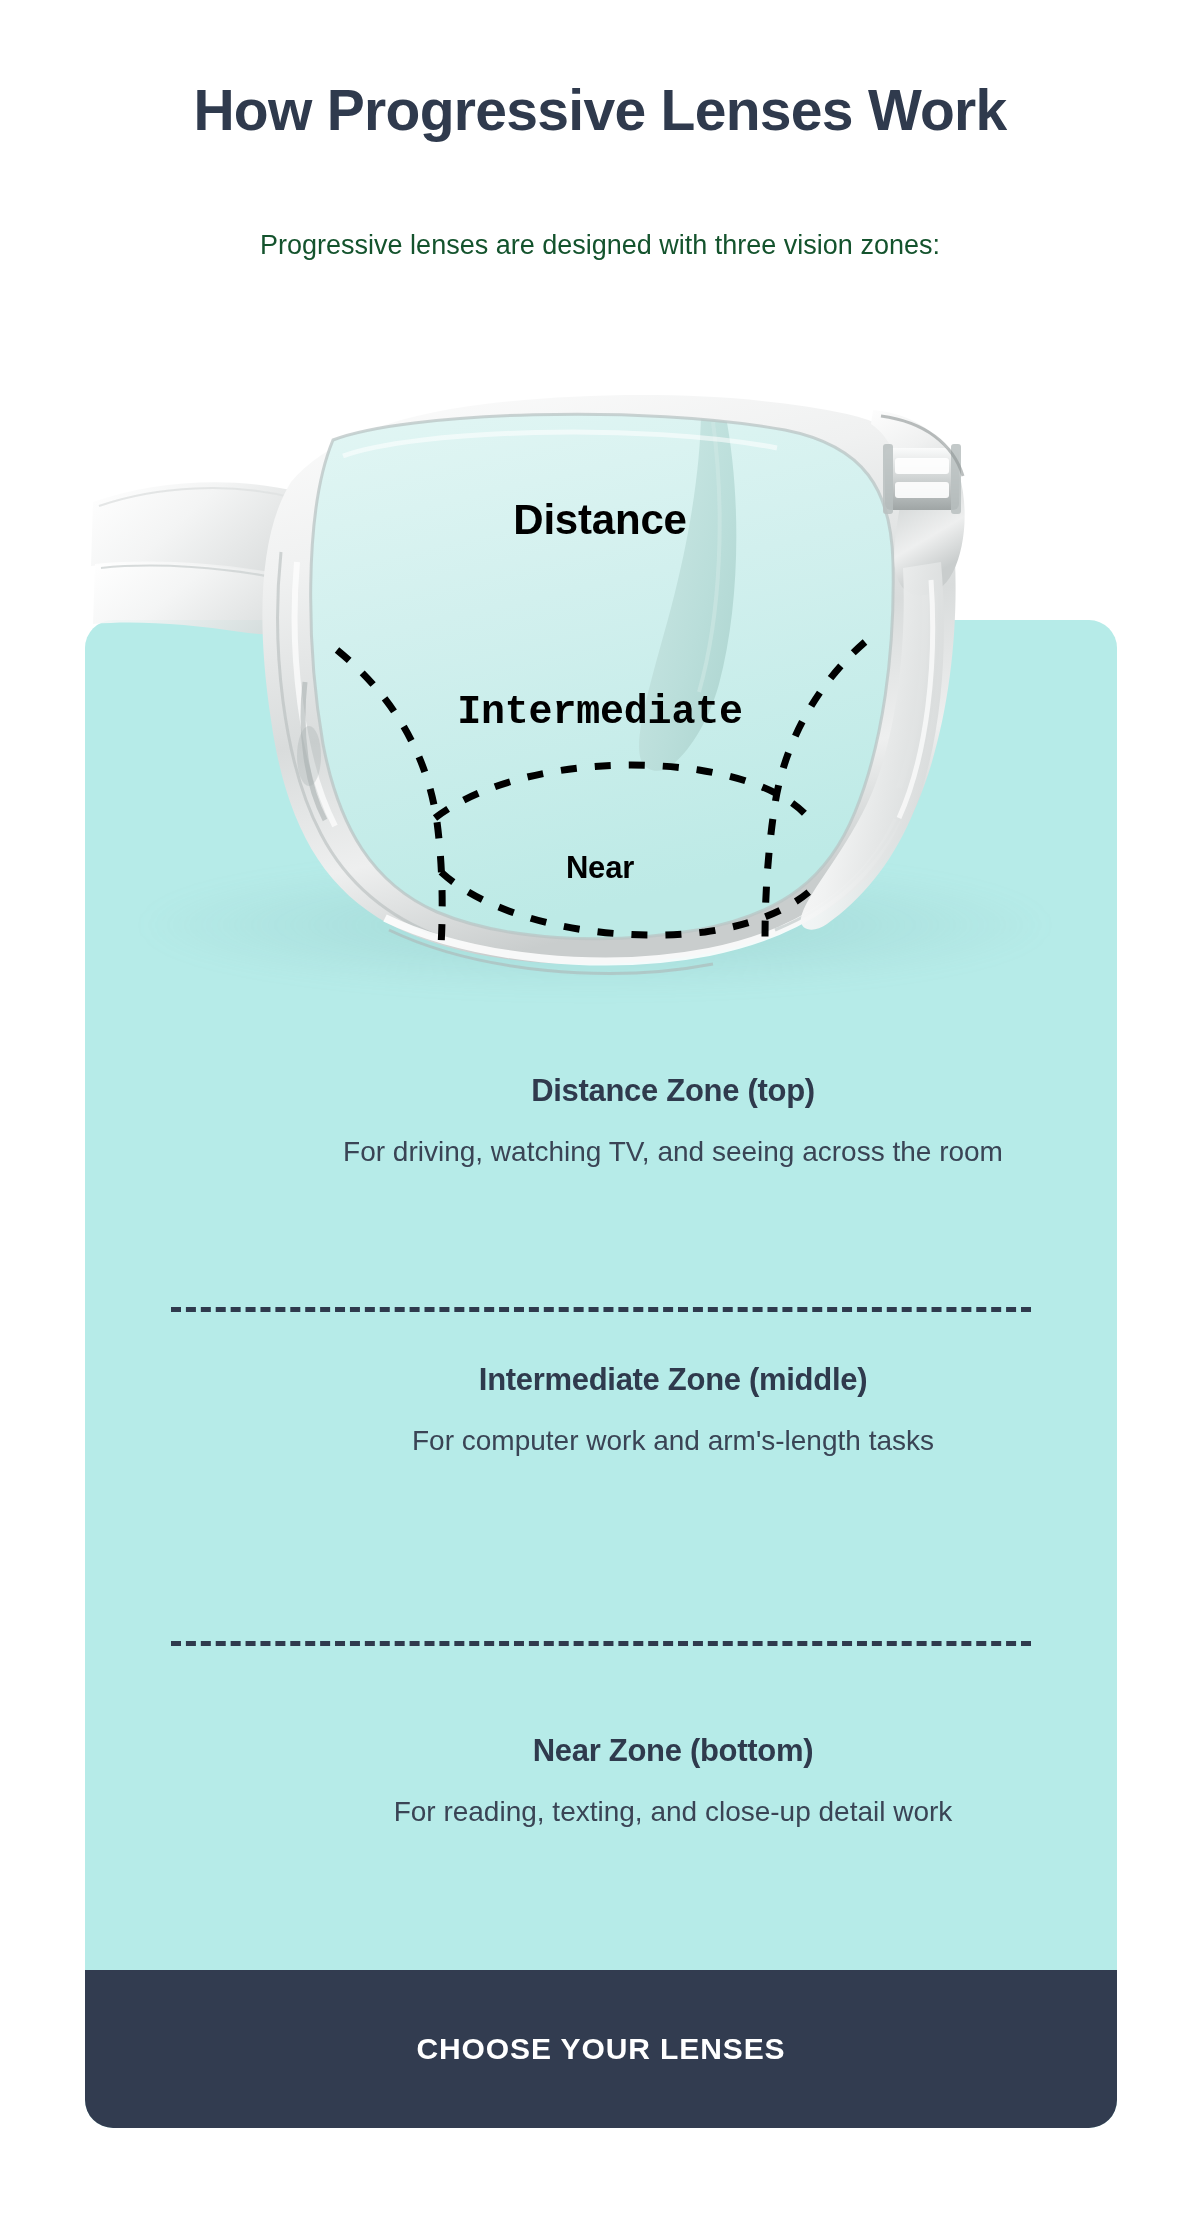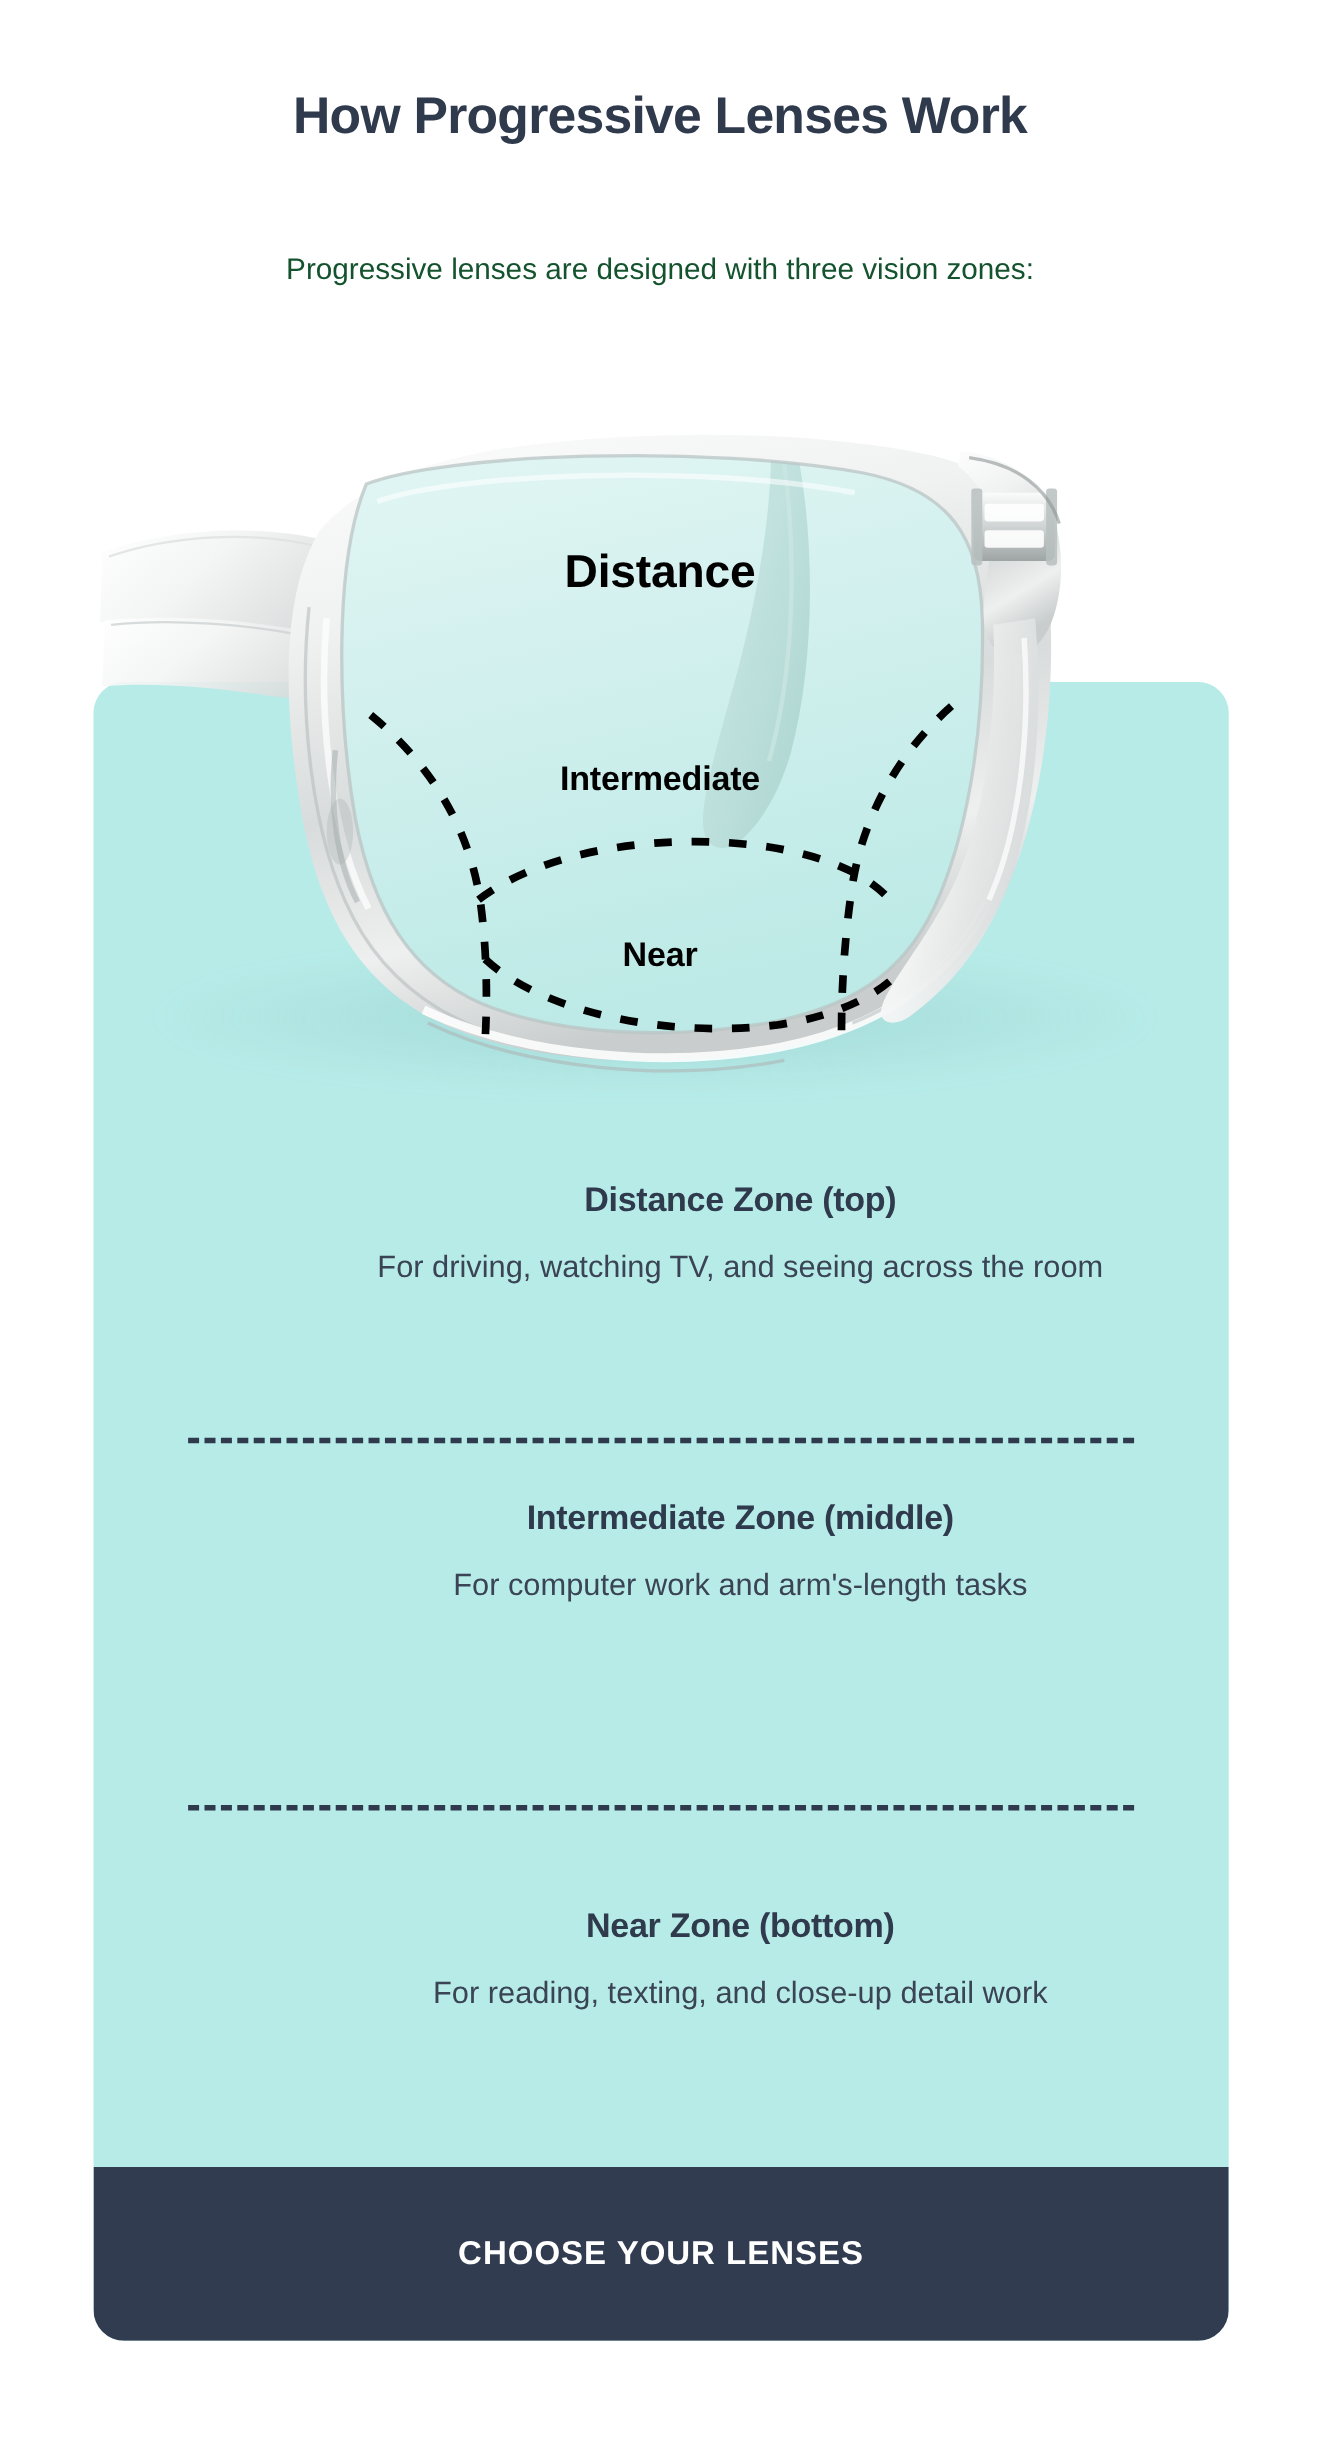--- a/index.html
+++ b/index.html
@@ -12,21 +12,21 @@
   #page {
     position:relative;
     width:1200px; height:2240px;
     background:#ffffff;
   }
 
   
   .page-title {
     position:absolute; left:0; top:78px; width:1200px;
     text-align:center;
-    font-size:47px; font-weight:bold;
+    font-size:57px; font-weight:bold;
     letter-spacing:-0.7px;
     color:#2f3a4d;
     line-height:1.15;
   }
   .page-subtitle {
     position:absolute; left:0; top:228px; width:1200px;
     text-align:center;
     font-size:27px; font-weight:400;
     color:#14532d;
     line-height:1.3;
@@ -59,21 +59,21 @@
 
   .lens-label {
     position:absolute;
     font-weight:bold;
     color:#000000;
     text-align:center;
     letter-spacing:-0.2px;
     white-space:nowrap;
   }
   .lens-label.distance     { left:0; top:496px; width:1200px; font-size:42px; }
-  .lens-label.intermediate { left:0; top:690px; width:1200px; font-size:31px; }
+  .lens-label.intermediate { left:0; top:690px; width:1200px; font-size:40px;font-family:Liberation Mono, monospace; }
   .lens-label.near         { left:0; top:850px; width:1200px; font-size:31px; }
 
   
   .zone-block { position:absolute; left:0; width:1176px; text-align:center; }
   .zone-heading {
     font-size:31px; font-weight:bold;
     color:#2f3a4d;
     letter-spacing:-0.3px;
     line-height:1.2;
   }

